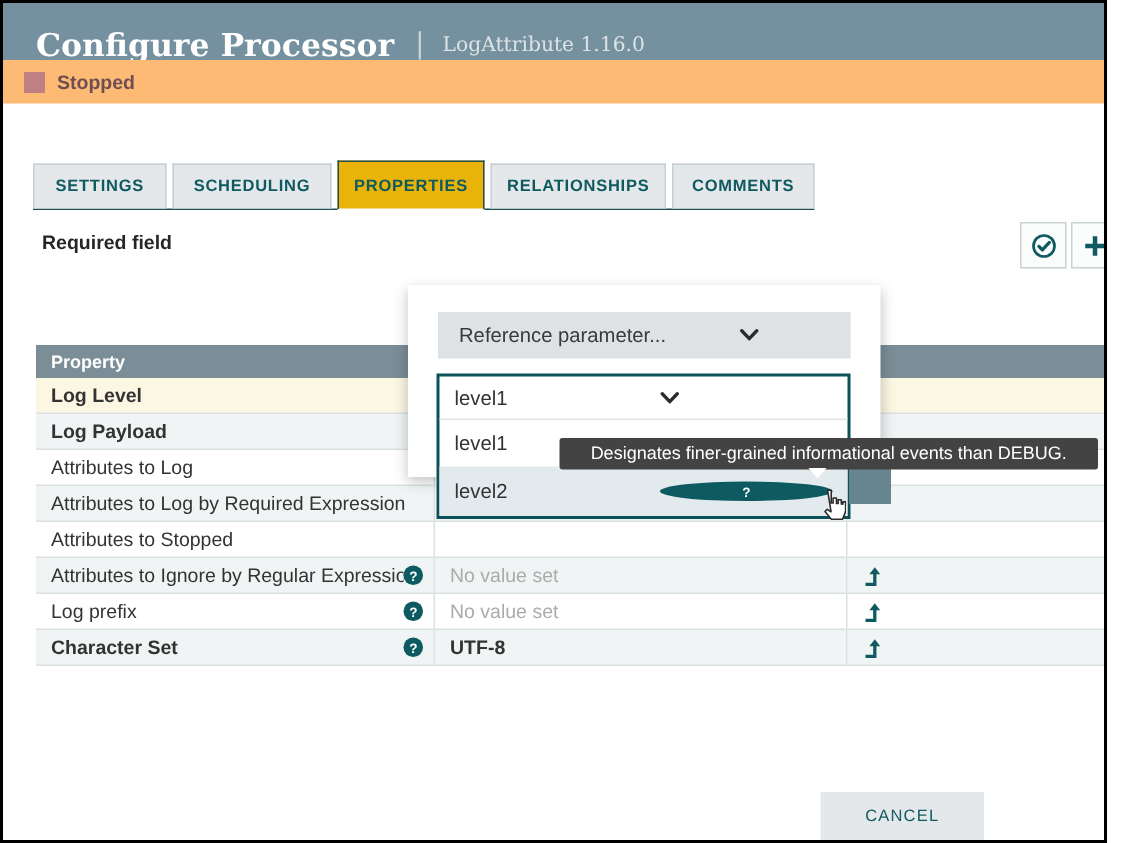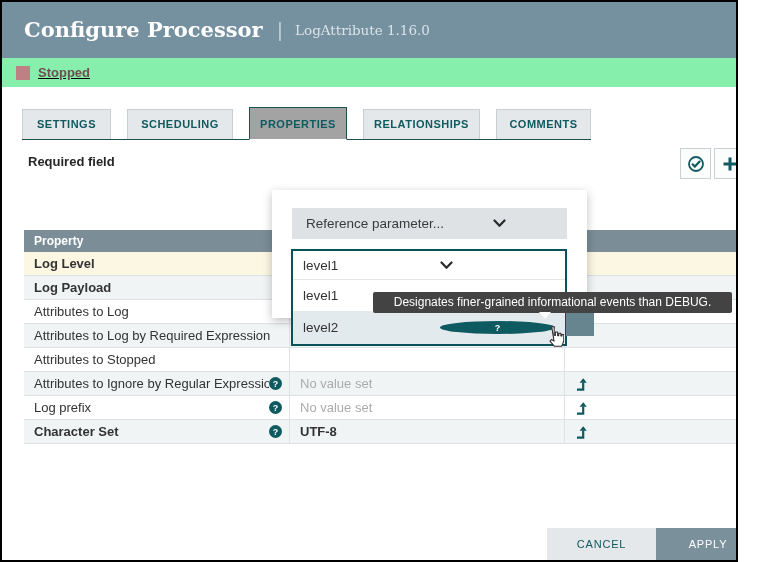--- a/index.html
+++ b/index.html
@@ -10,32 +10,32 @@
   .frame { position:absolute; inset:0; border:2px solid #000; z-index:99; pointer-events:none; }
 
   
   .titlebar { position:absolute; left:0; top:0; width:762px; height:58px; background:#75909E;
               display:flex; align-items:center; padding-left:24px; z-index:1; }
   .title { font-family:"DejaVu Serif", serif; font-weight:bold; font-size:21px; color:#FFFFFF; }
   .title-sep { font-family:"DejaVu Serif", serif; font-size:19px; color:#C8D4DA; margin:0 12px 0 14px; font-weight:normal; }
   .subtitle { font-family:"DejaVu Serif", serif; font-size:13.5px; color:#DCE3E7; padding-top:2px; }
 
   
-  .statusbar { position:absolute; left:0; top:58px; width:762px; height:29px; background:#86efac;
-               display:flex; align-items:center; padding-left:16px; z-index:1;text-decoration:underline; }
+  .statusbar { position:absolute; left:0; top:40px; width:762px; height:29px; background:#fdba74;
+               display:flex; align-items:center; padding-left:16px; z-index:1; }
   .status-square { width:14px; height:14px; background:#BF8084; margin-right:8px; }
   .status-label { font-size:13px; font-weight:bold; color:#6E4E52; }
 
   
   .tabs { position:absolute; left:22px; top:107px; display:flex; align-items:flex-end; z-index:2;
           border-bottom:1px solid #1F5054; width:fit-content; }
   .tab { height:30px; line-height:28px; text-align:center; background:#E4E8EA; border:1px solid #C7CFD3;
-         border-bottom:none; margin-right:16px; font-size:11px; font-weight:bold; color:#0E5A60;
+         border-bottom:none; margin-right:4px; font-size:11px; font-weight:bold; color:#0E5A60;
          letter-spacing:0.5px; cursor:default; }
-  .tab.active { height:33px; line-height:32px; background:#a3a3a3; border:1px solid #1F5054;
+  .tab.active { height:33px; line-height:32px; background:#eab308; border:1px solid #1F5054;
                 border-bottom:1px solid #FFFFFF; margin-bottom:-1px; }
   .tab.w1{width:89px}.tab.w2{width:106px}.tab.w3{width:98px}.tab.w4{width:117px}.tab.w5{width:95px; margin-right:0;}
 
   
   .required-label { position:absolute; left:28px; top:154px; font-size:13px; font-weight:bold; color:#262626; z-index:1; }
   .icon-btn { position:absolute; top:148px; width:31px; height:31px; background:#FBFCFC;
               border:1px solid #C9D1D5; display:flex; align-items:center; justify-content:center; z-index:1; }
   .icon-btn.verify { left:680px; }
   .icon-btn.add { left:714px; }
 
@@ -275,14 +275,13 @@
   <div class="tooltip">Designates finer-grained informational events than DEBUG.</div>
   <div class="tooltip-caret"></div>
 
   <div class="cursor-hand">
     <svg width="19" height="22" viewBox="0 0 16 19">
       <path d="M5.6 0.7 h2.1 v7.3 l1.1 0.1 v-2.9 h1.9 v3.1 l1 0.1 v-2.2 h1.8 v2.4 l0.9 0.1 v-1.3 h1.6 v4.6 c0 1.2-0.5 2.2-0.9 3.2 l-0.9 2.2 h-6.4 l-3.7-4.4 1.3-1.3 2.2 1.4 Z" fill="#FFFFFF" stroke="#2B2B2B" stroke-width="0.9" stroke-linejoin="round"></path>
     </svg>
   </div>
 
   <button class="btn cancel">CANCEL</button>
-  <button class="btn apply">APPLY</button>
 </div>
 
 </body></html>

